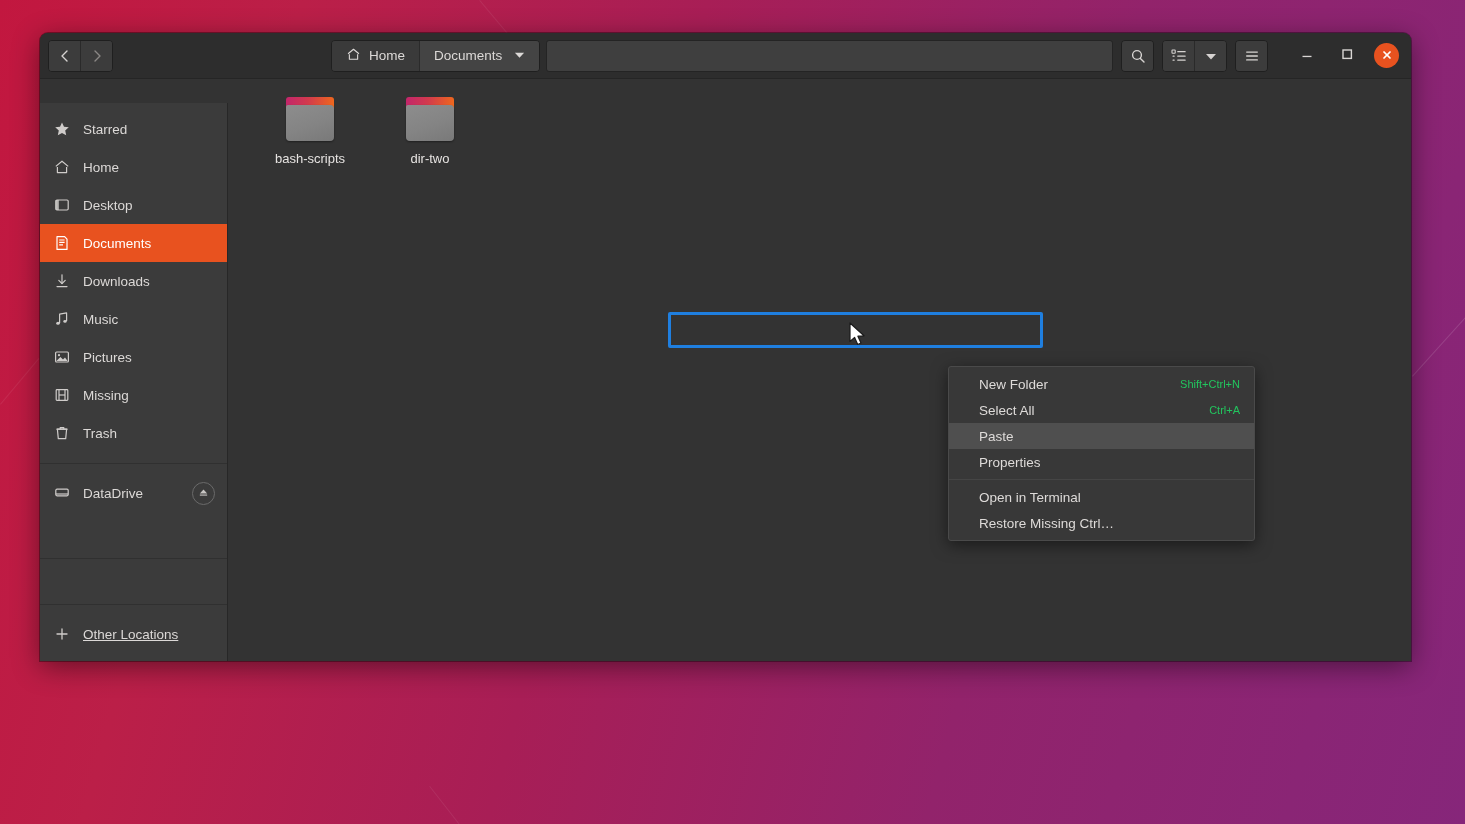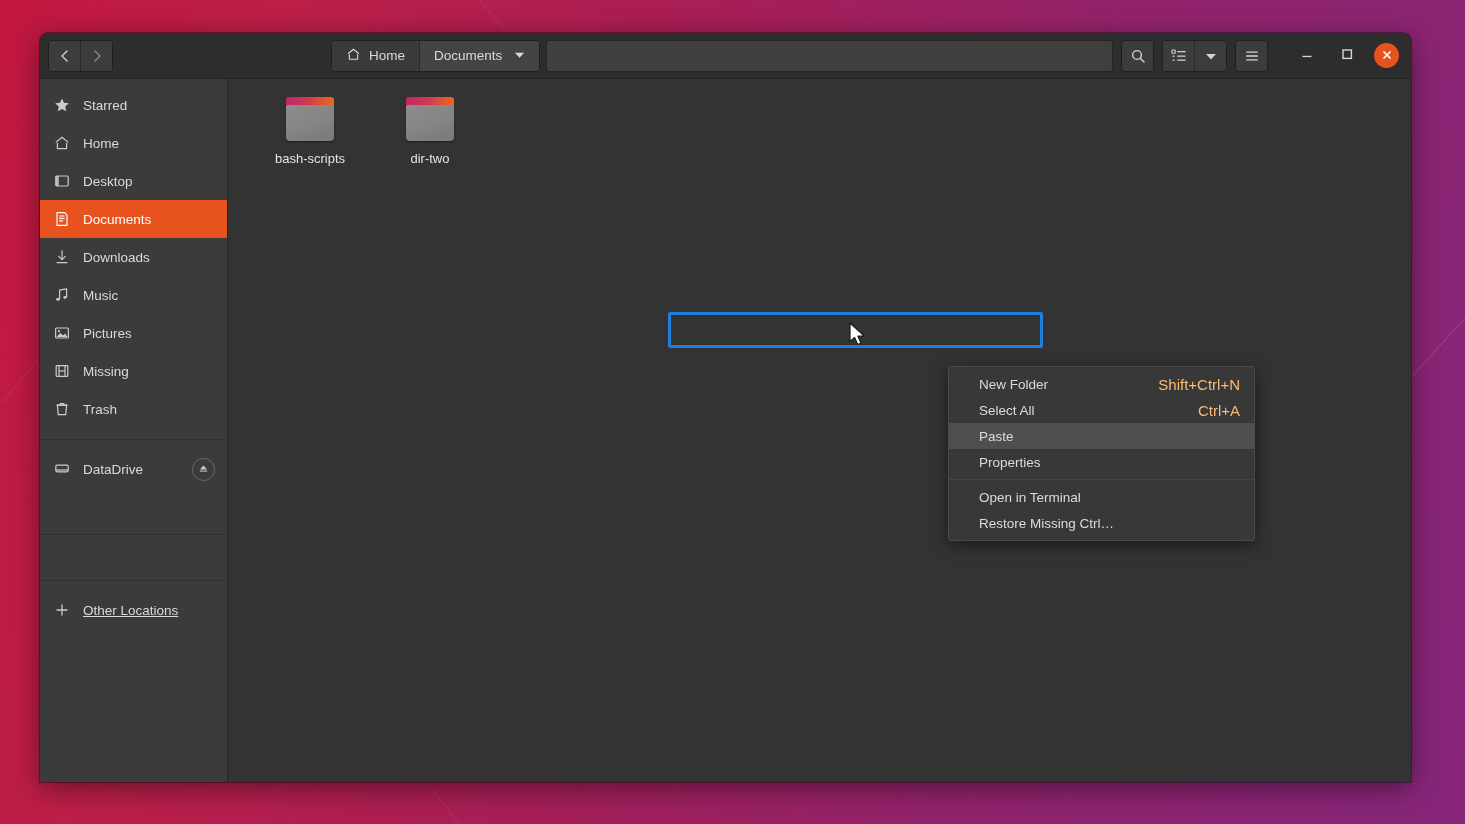--- a/index.html
+++ b/index.html
@@ -21,21 +21,21 @@
     background: rgba(255,255,255,0.13);
     height: 1px;
     transform-origin: 0 0;
   }
   .wall-line.soft { background: rgba(255,255,255,0.07); }
 
   
   #window {
     position: absolute;
     left: 40px; top: 33px;
-    width: 1371px; height: 749px;
+    width: 1371px; height: 628px;
     background: #333333;
     border-radius: 8px 8px 0 0;
     box-shadow: 0 6px 28px rgba(0,0,0,0.45), 0 0 0 1px rgba(0,0,0,0.35);
     overflow: hidden;
     display: flex;
     flex-direction: column;
   }
 
   
   #headerbar {
@@ -133,20 +133,21 @@
 
   
   #sidebar {
     width: 187px;
     min-width: 187px;
     background: #3b3b3b;
     border-right: 1px solid #272727;
     padding-top: 7px;
     display: flex;
     flex-direction: column;
+    margin-top: 24px;
   }
   .side-item {
     height: 38px;
     display: flex;
     align-items: center;
     gap: 13px;
     padding: 0 0 0 13px;
     color: #dcd9d7;
     font-size: 13.5px;
     cursor: default;
@@ -254,22 +255,22 @@
     align-items: center;
     padding: 0 14px 0 30px;
     color: #dedbd9;
     font-size: 13.5px;
     cursor: default;
     position: relative;
     gap: 36px;
   }
   .mi .accel {
     margin-left: auto;
-    color: #fdba74;
-    font-size: 15px;
+    color: #22c55e;
+    font-size: 11px;
   }
   .mi.hl { background: #4f4f4f; }
   .mi-sep {
     height: 1px;
     background: #454545;
     margin: 4px 0;
   }
 
   
   #hl-rect {

